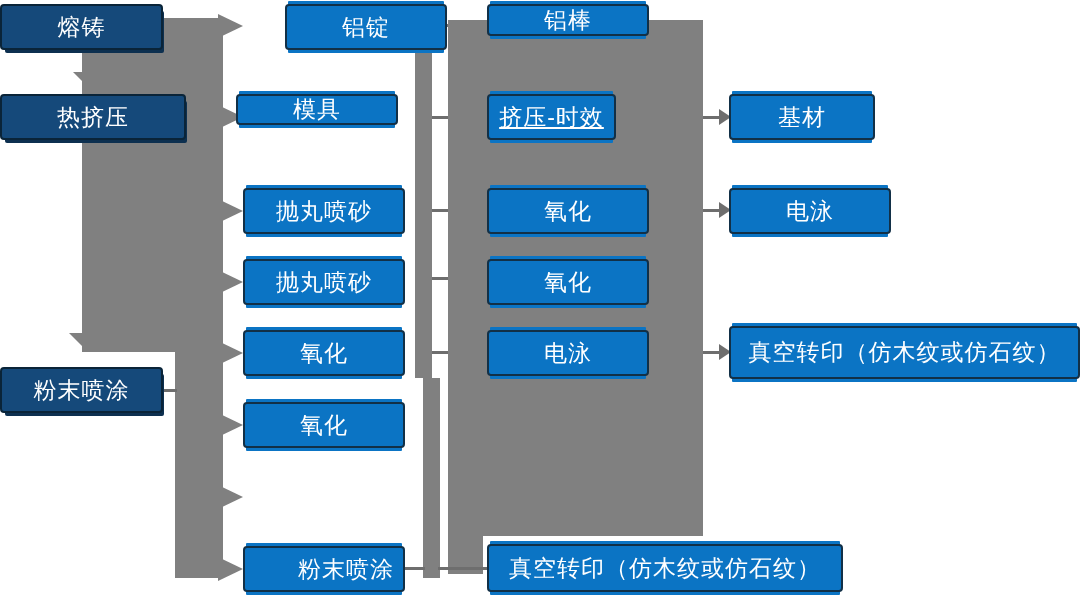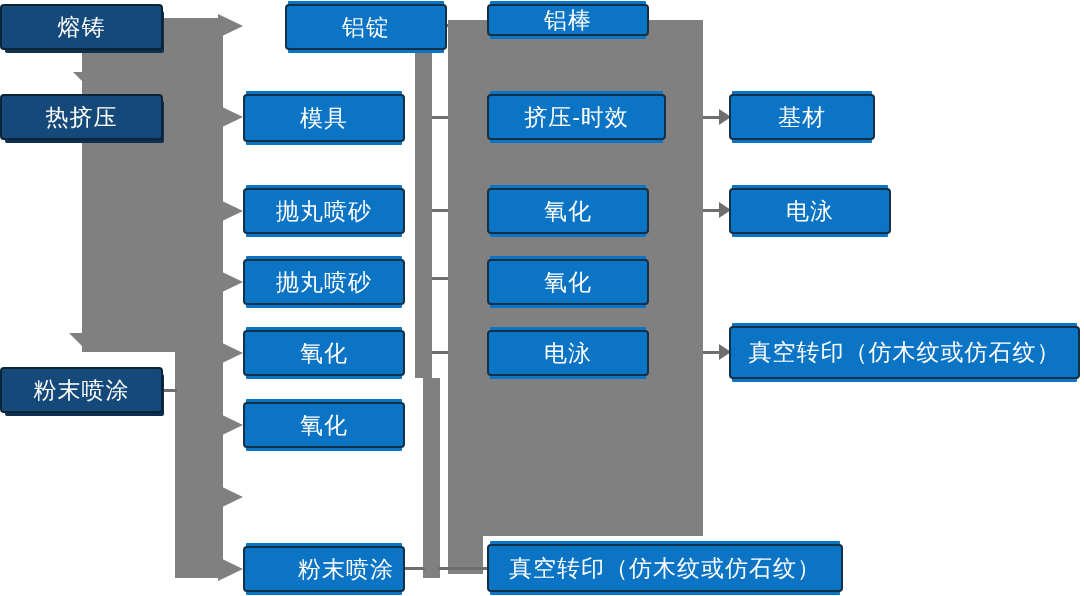--- a/index.html
+++ b/index.html
@@ -74,33 +74,33 @@
   <div class="hline" style="left:438px;top:567px;width:50px;"></div>
 
   <div class="hline" style="left:703px;top:116px;width:17px;"></div>
   <div class="tri-right-sm" style="left:719px;top:109px;"></div>
   <div class="hline" style="left:703px;top:209px;width:17px;"></div>
   <div class="tri-right-sm" style="left:719px;top:202px;"></div>
   <div class="hline" style="left:703px;top:351px;width:17px;"></div>
   <div class="tri-right-sm" style="left:719px;top:344px;"></div>
 
   <div class="node dark" style="left:0px;top:4px;width:163px;height:46px;text-align:right;">熔铸</div>
-  <div class="node dark" style="left:0px;top:94px;width:163px;height:46px;">热挤压</div>
+  <div class="node dark" style="left:0px;top:94px;width:186px;height:46px;">热挤压</div>
   <div class="node dark" style="left:0px;top:367px;width:163px;height:46px;">粉末喷涂</div>
 
   <div class="node light" style="left:243px;top:4px;width:162px;height:46px;margin-left:42px;">铝锭</div>
-  <div class="node light" style="left:243px;top:94px;width:162px;height:48px;">模具</div>
+  <div class="node light" style="left:236px;top:94px;width:162px;height:31px;">模具</div>
   <div class="node light" style="left:243px;top:188px;width:162px;height:46px;">抛丸喷砂</div>
   <div class="node light" style="left:243px;top:259px;width:162px;height:46px;">抛丸喷砂</div>
   <div class="node light" style="left:243px;top:330px;width:162px;height:46px;">氧化</div>
   <div class="node light" style="left:243px;top:402px;width:162px;height:46px;">氧化</div>
   <div class="node light" style="left:243px;top:546px;width:162px;height:46px;padding-left:44px;">粉末喷涂</div>
 
   <div class="node light" style="left:487px;top:4px;width:162px;height:32px;">铝棒</div>
-  <div class="node light" style="left:487px;top:94px;width:179px;height:46px;">挤压-时效</div>
+  <div class="node light" style="left:487px;top:94px;width:129px;height:46px;text-decoration:underline;">挤压-时效</div>
   <div class="node light" style="left:487px;top:188px;width:162px;height:46px;">氧化</div>
   <div class="node light" style="left:487px;top:259px;width:162px;height:46px;">氧化</div>
   <div class="node light" style="left:487px;top:330px;width:162px;height:46px;">电泳</div>
   <div class="node light" style="left:487px;top:544px;width:356px;height:48px;">真空转印（仿木纹或仿石纹）</div>
 
   <div class="node light" style="left:729px;top:94px;width:146px;height:46px;">基材</div>
   <div class="node light" style="left:729px;top:188px;width:162px;height:46px;">电泳</div>
   <div class="node light" style="left:729px;top:326px;width:351px;height:53px;">真空转印（仿木纹或仿石纹）</div>
 
 </div>

